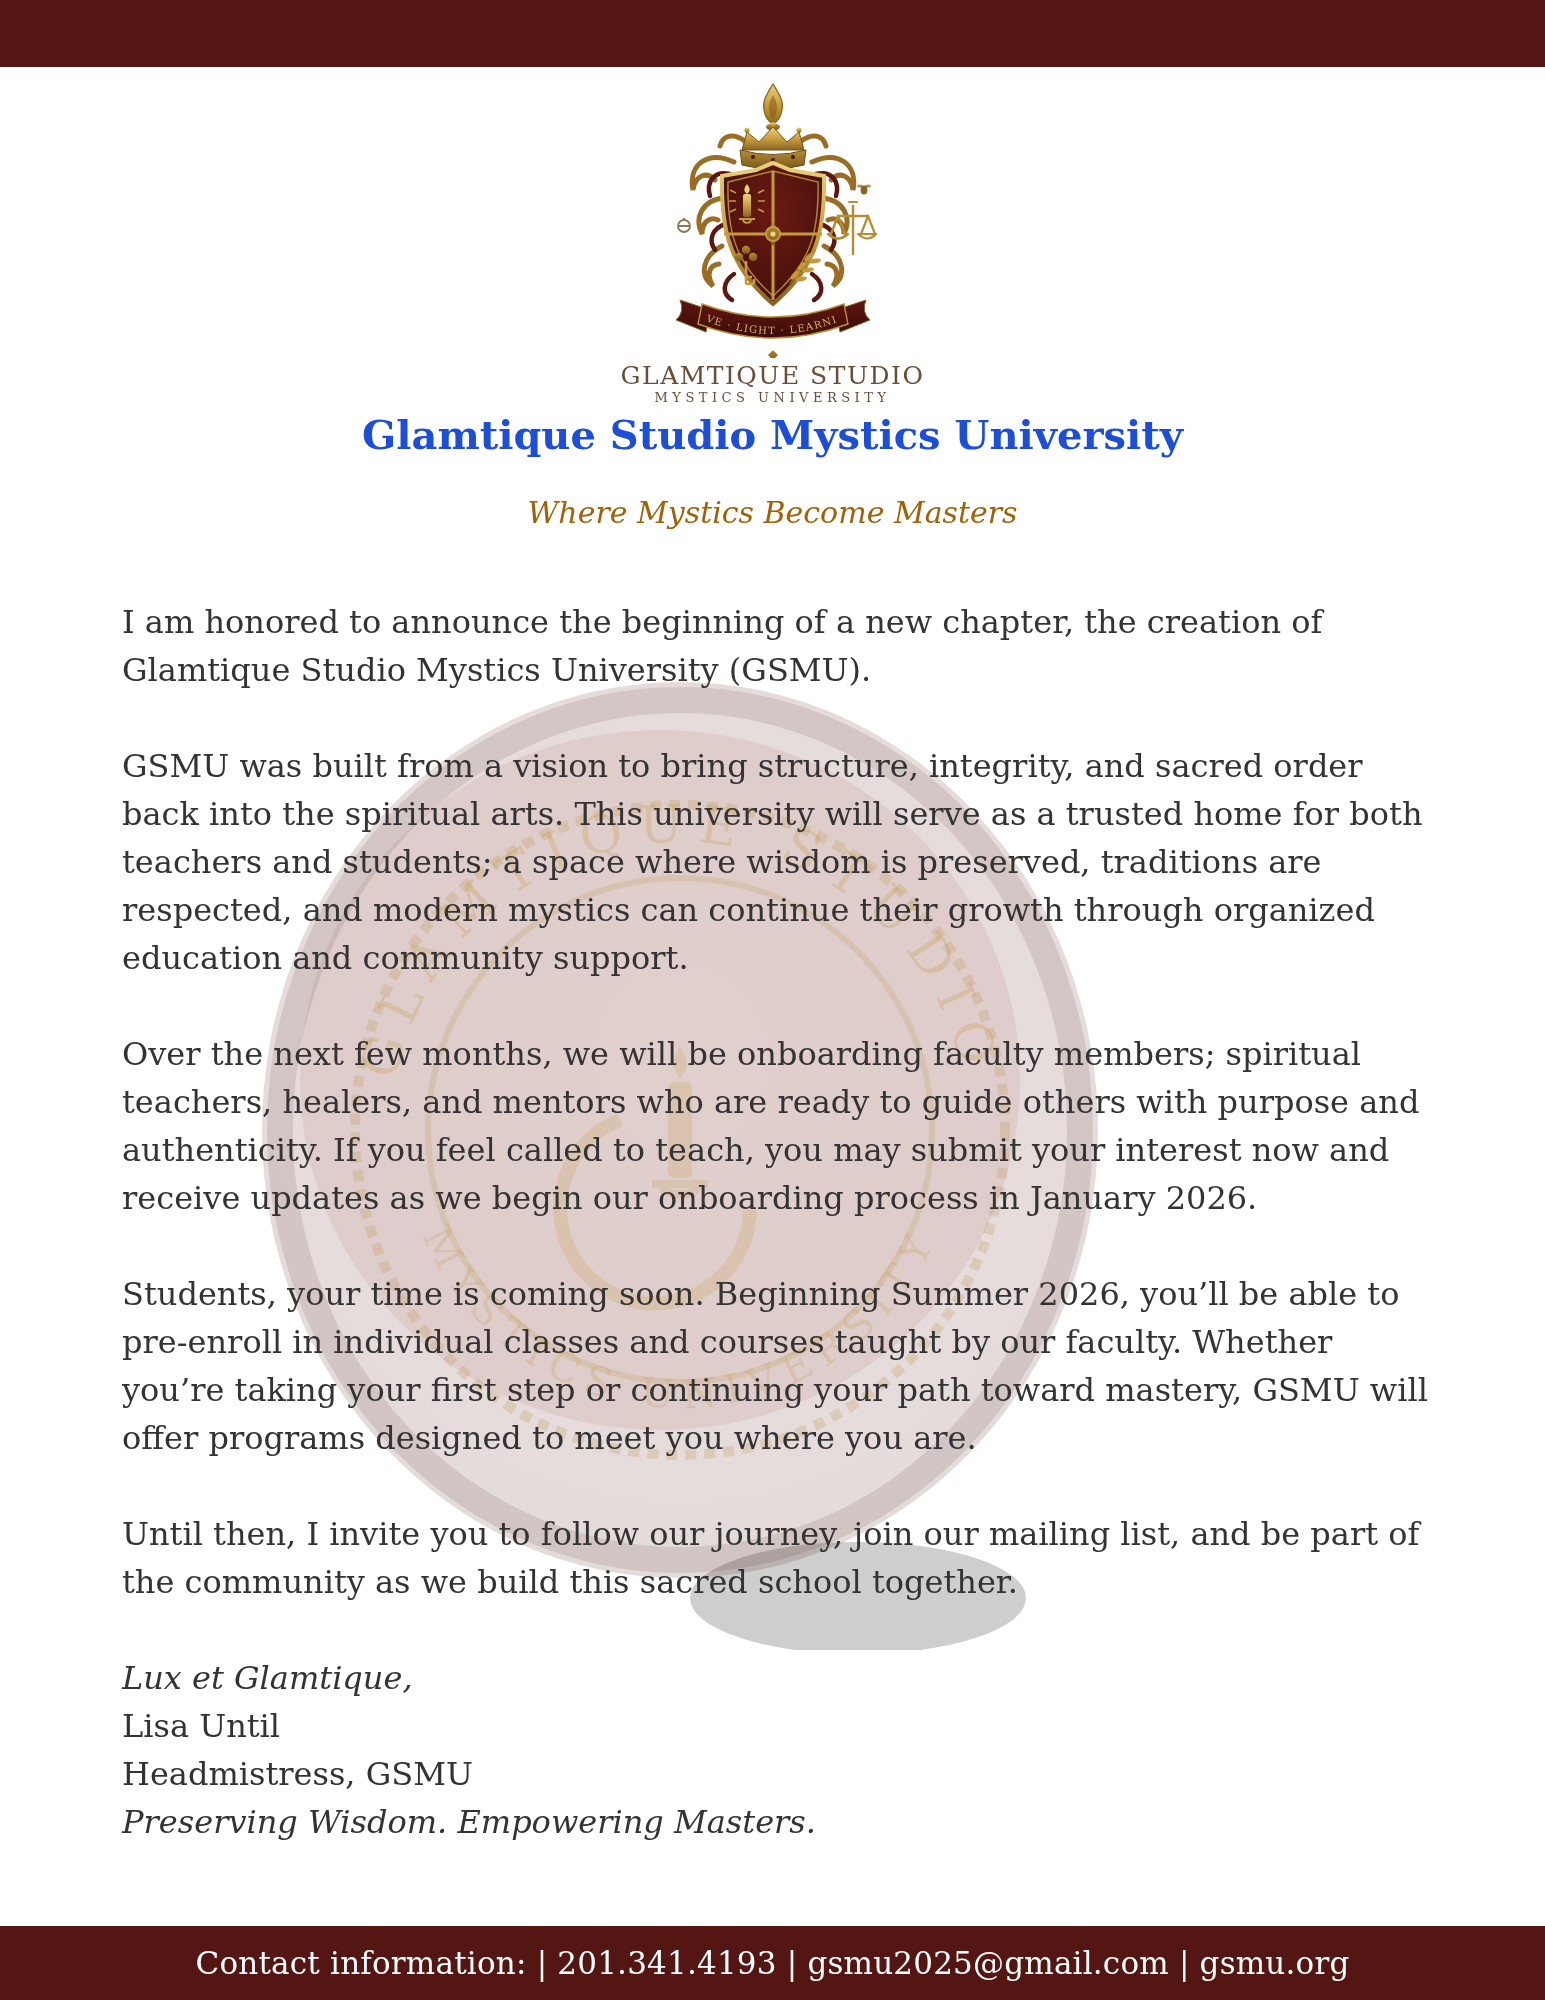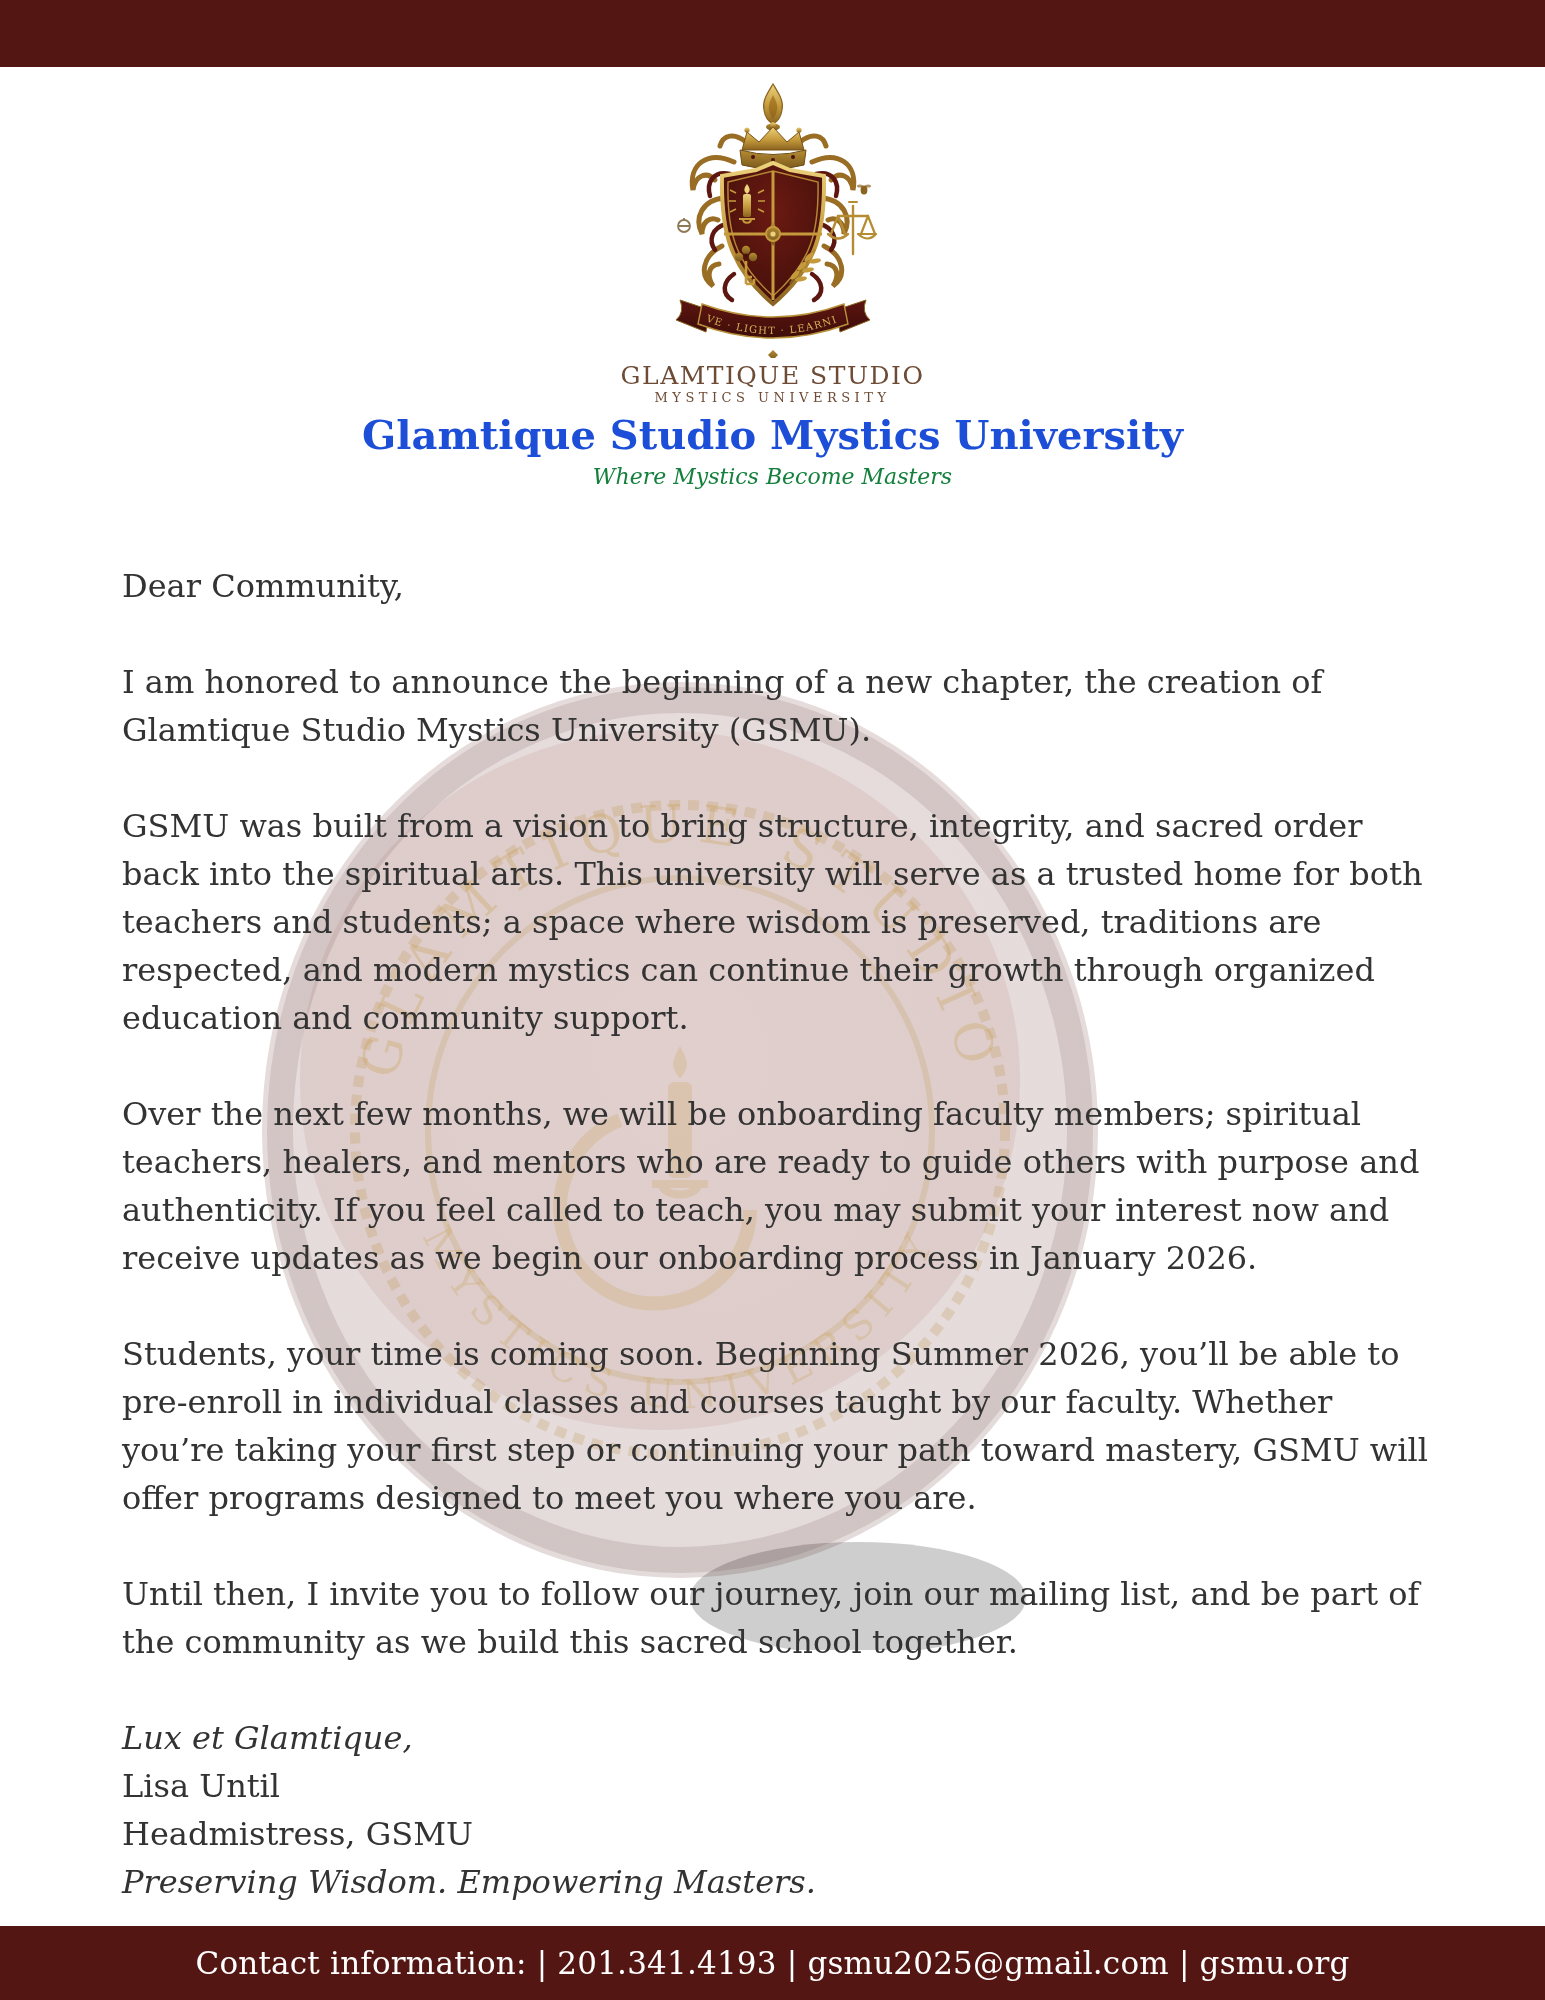--- a/index.html
+++ b/index.html
@@ -12,21 +12,21 @@
     position:absolute;bottom:0;left:0;width:1545px;height:74px;background:#541612;
     display:flex;align-items:center;justify-content:center;
   }
   .footer-bar .footer-text{color:#ffffff;font-size:31px;letter-spacing:.2px;}
   .watermark{position:absolute;left:190px;top:650px;width:980px;height:1000px;z-index:0;pointer-events:none;}
   .header{position:relative;z-index:1;text-align:center;padding-top:78px;}
   .crest{display:block;margin:0 auto;}
   .wordmark-1{margin-top:4px;font-size:25px;line-height:28px;color:#6d4b35;letter-spacing:1.5px;}
   .wordmark-2{font-size:13px;line-height:16px;color:#6d4b35;letter-spacing:4.5px;}
   .page-title{margin:4px 0 0 0;font-size:40px;line-height:50px;font-weight:bold;color:#1d4ed8;}
-  .page-subtitle{font-size:22px;line-height:34px;font-style:italic;color:#15803d;}
+  .page-subtitle{font-size:30px;line-height:34px;font-style:italic;color:#a16207;margin-top:36px;}
   .letter{position:relative;z-index:1;margin:68px 0 0 122px;color:#333333;
     font-size:32px;line-height:48px;}
   .letter p{margin:0 0 48px 0;white-space:pre;}
   .signature{margin:0;white-space:pre;}
   .italic{font-style:italic;}
 </style>
 </head>
 <body>
 
 <div class="page">
@@ -207,21 +207,20 @@
       </g>
     </svg>
 
     <div class="wordmark-1">GLAMTIQUE STUDIO</div>
     <div class="wordmark-2">MYSTICS UNIVERSITY</div>
     <h1 class="page-title">Glamtique Studio Mystics University</h1>
     <div class="page-subtitle">Where Mystics Become Masters</div>
   </div>
 
   <div class="letter">
-    <p>Dear Community,</p>
     <p>I am honored to announce the beginning of a new chapter, the creation of
 Glamtique Studio Mystics University (GSMU).</p>
     <p>GSMU was built from a vision to bring structure, integrity, and sacred order
 back into the spiritual arts. This university will serve as a trusted home for both
 teachers and students; a space where wisdom is preserved, traditions are
 respected, and modern mystics can continue their growth through organized
 education and community support.</p>
     <p>Over the next few months, we will be onboarding faculty members; spiritual
 teachers, healers, and mentors who are ready to guide others with purpose and
 authenticity. If you feel called to teach, you may submit your interest now and

